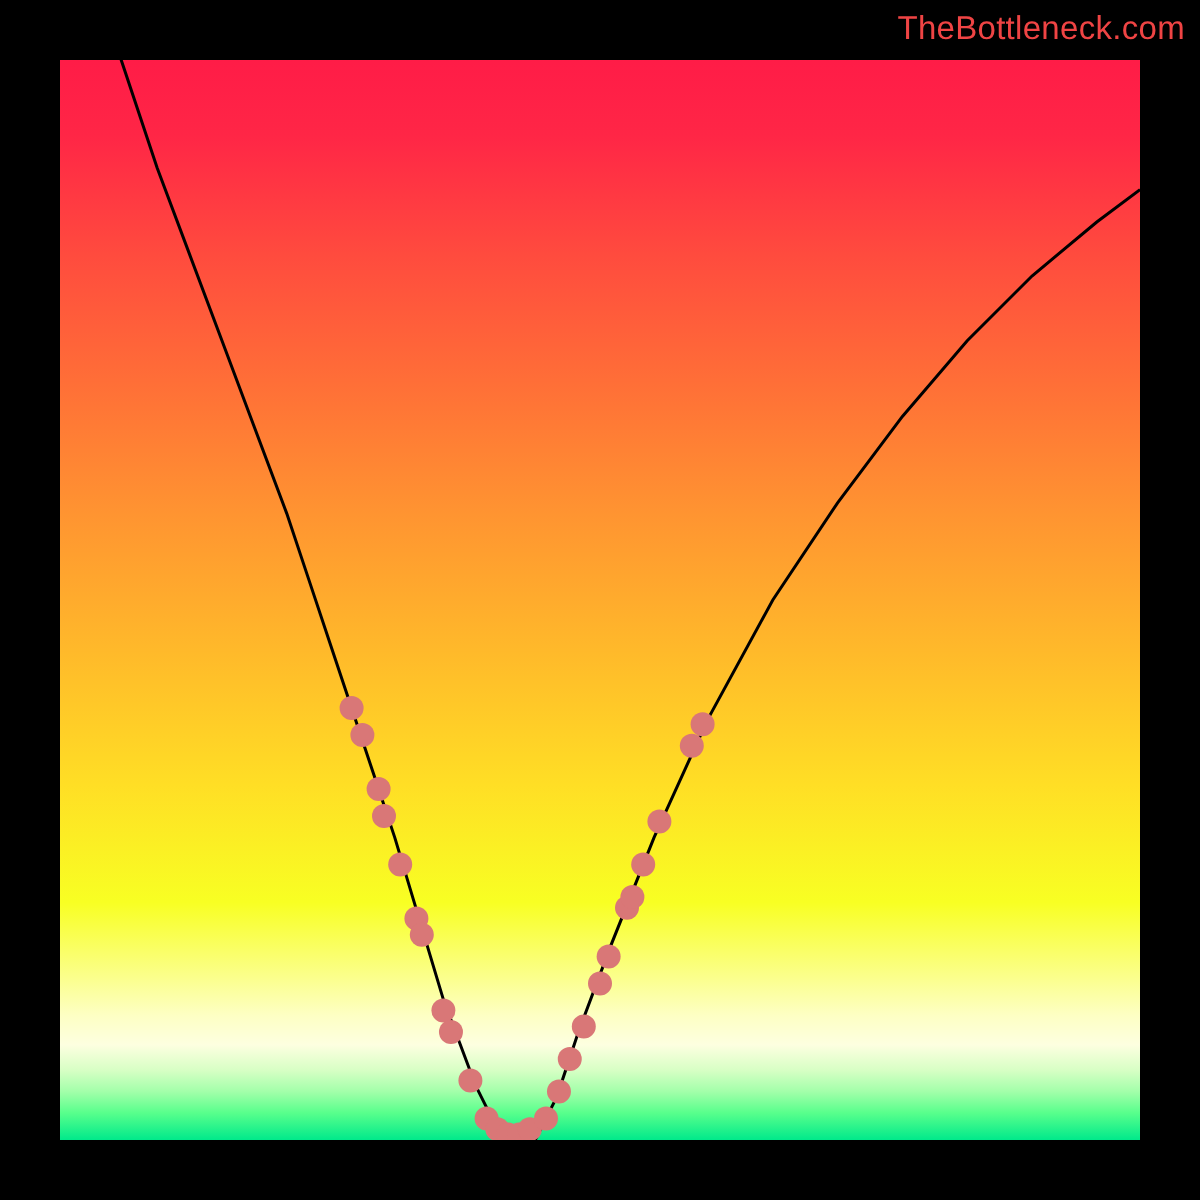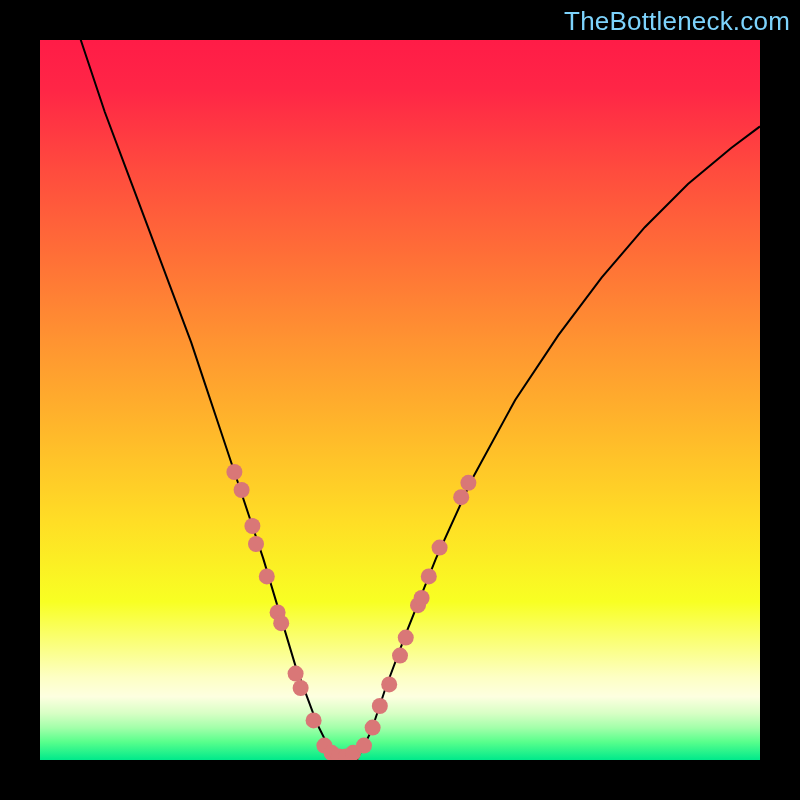--- a/index.html
+++ b/index.html
@@ -29,22 +29,22 @@
     position: absolute;
     left: 0;
     top: 0;
     width: 100%;
     height: 100%;
   }
   .watermark {
     position: absolute;
     top: 6px;
     right: 10px;
-    color: #7dd3fc;
-    font-size: 26px;
+    color: #ef4444;
+    font-size: 22px;
     font-weight: 500;
     letter-spacing: 0.2px;
   }
   svg.curves {
     position: absolute;
     left: 0;
     top: 0;
     width: 100%;
     height: 100%;
     overflow: visible;

